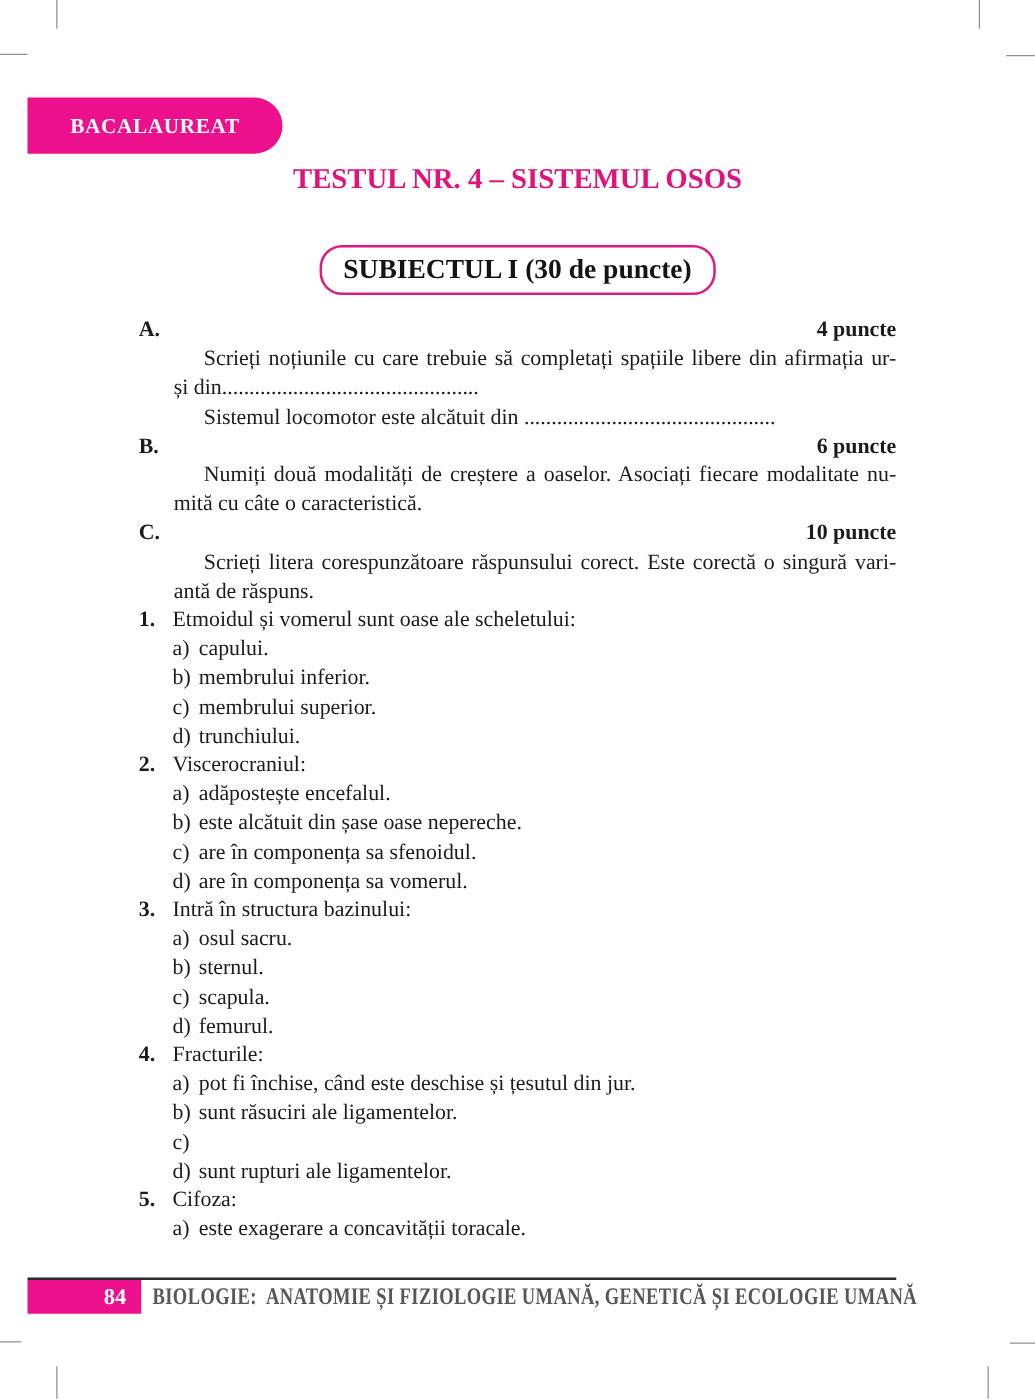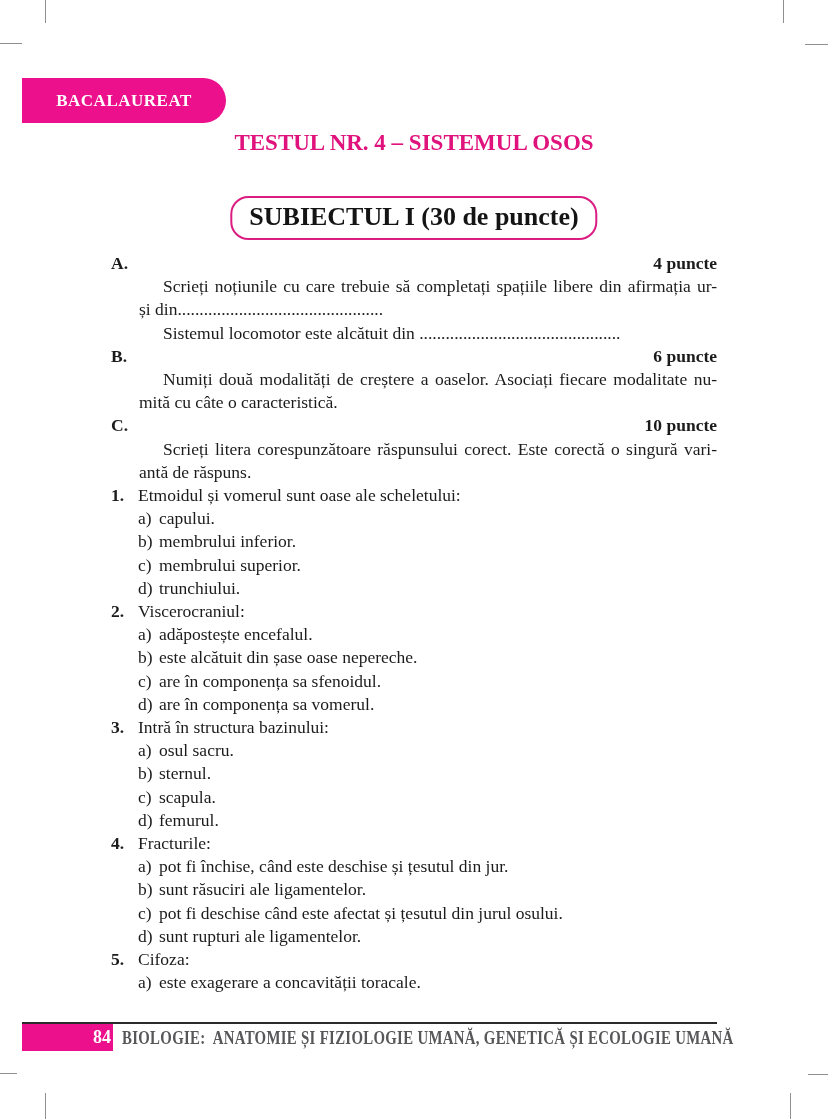--- a/index.html
+++ b/index.html
@@ -25,42 +25,42 @@
     color:#ffffff;font-weight:bold;font-size:17px;letter-spacing:.5px;
     display:flex;align-items:center;justify-content:center;
   }
   .page-title{
     position:absolute;left:0;right:0;top:130px;text-align:center;
     color:#e0127c;font-weight:bold;font-size:23px;letter-spacing:0;
   }
   .subject-pill{
     position:absolute;left:50%;top:196px;transform:translateX(-50%);
     border:2.5px solid #db1d82;border-radius:18px;background:#ffffff;
-    padding:4px 17px 6px 17px;font-weight:bold;font-size:26px;color:#141414;
+    padding:4px 17px 6px 17px;font-weight:bold;font-size:22px;color:#141414;
     white-space:nowrap;
   }
   .content{
     position:absolute;left:111px;top:252px;width:606px;
     font-size:17.5px;line-height:23.2px;
   }
   .sec-head{display:flex;justify-content:space-between;font-weight:bold;}
   .line{min-height:23.2px;margin-left:28px;}
   .line.indent{text-indent:24px;}
   .line.just{text-align:justify;text-align-last:justify;}
   .q-row{display:flex;}
   .q-num{width:27px;flex:0 0 27px;font-weight:bold;}
   .opt-row{display:flex;padding-left:27px;}
   .opt-letter{width:21px;flex:0 0 21px;}
 
   .footer-rule{position:absolute;left:22px;top:1022px;width:695px;height:2px;background:#2a2a2a;}
   .page-number-box{
     position:absolute;left:22px;top:1024px;width:91px;height:27px;
     background:#ec108c;color:#ffffff;font-weight:bold;font-size:18px;
     display:flex;align-items:center;justify-content:flex-end;
-    padding-right:2px;box-sizing:border-box;
+    padding-right:12px;box-sizing:border-box;
   }
   .book-title{
     position:absolute;left:122px;top:1026px;height:24px;line-height:24px;
     font-weight:bold;font-size:19px;color:#57575a;white-space:pre;
     transform:scaleX(0.78);transform-origin:left center;letter-spacing:.4px;
   }
 </style>
 </head>
 <body>
 
@@ -171,21 +171,20 @@
   <div class="opt-row">
     <span class="opt-letter">a)</span>
     <span>pot fi închise, când este deschise și țesutul din jur.</span>
   </div>
   <div class="opt-row">
     <span class="opt-letter">b)</span>
     <span>sunt răsuciri ale ligamentelor.</span>
   </div>
   <div class="opt-row">
     <span class="opt-letter">c)</span>
-    <span>pot fi deschise când este afectat și țesutul din jurul osului.</span>
   </div>
   <div class="opt-row">
     <span class="opt-letter">d)</span>
     <span>sunt rupturi ale ligamentelor.</span>
   </div>
 
   <div class="q-row">
     <span class="q-num">5.</span>
     <span>Cifoza:</span>
   </div>

